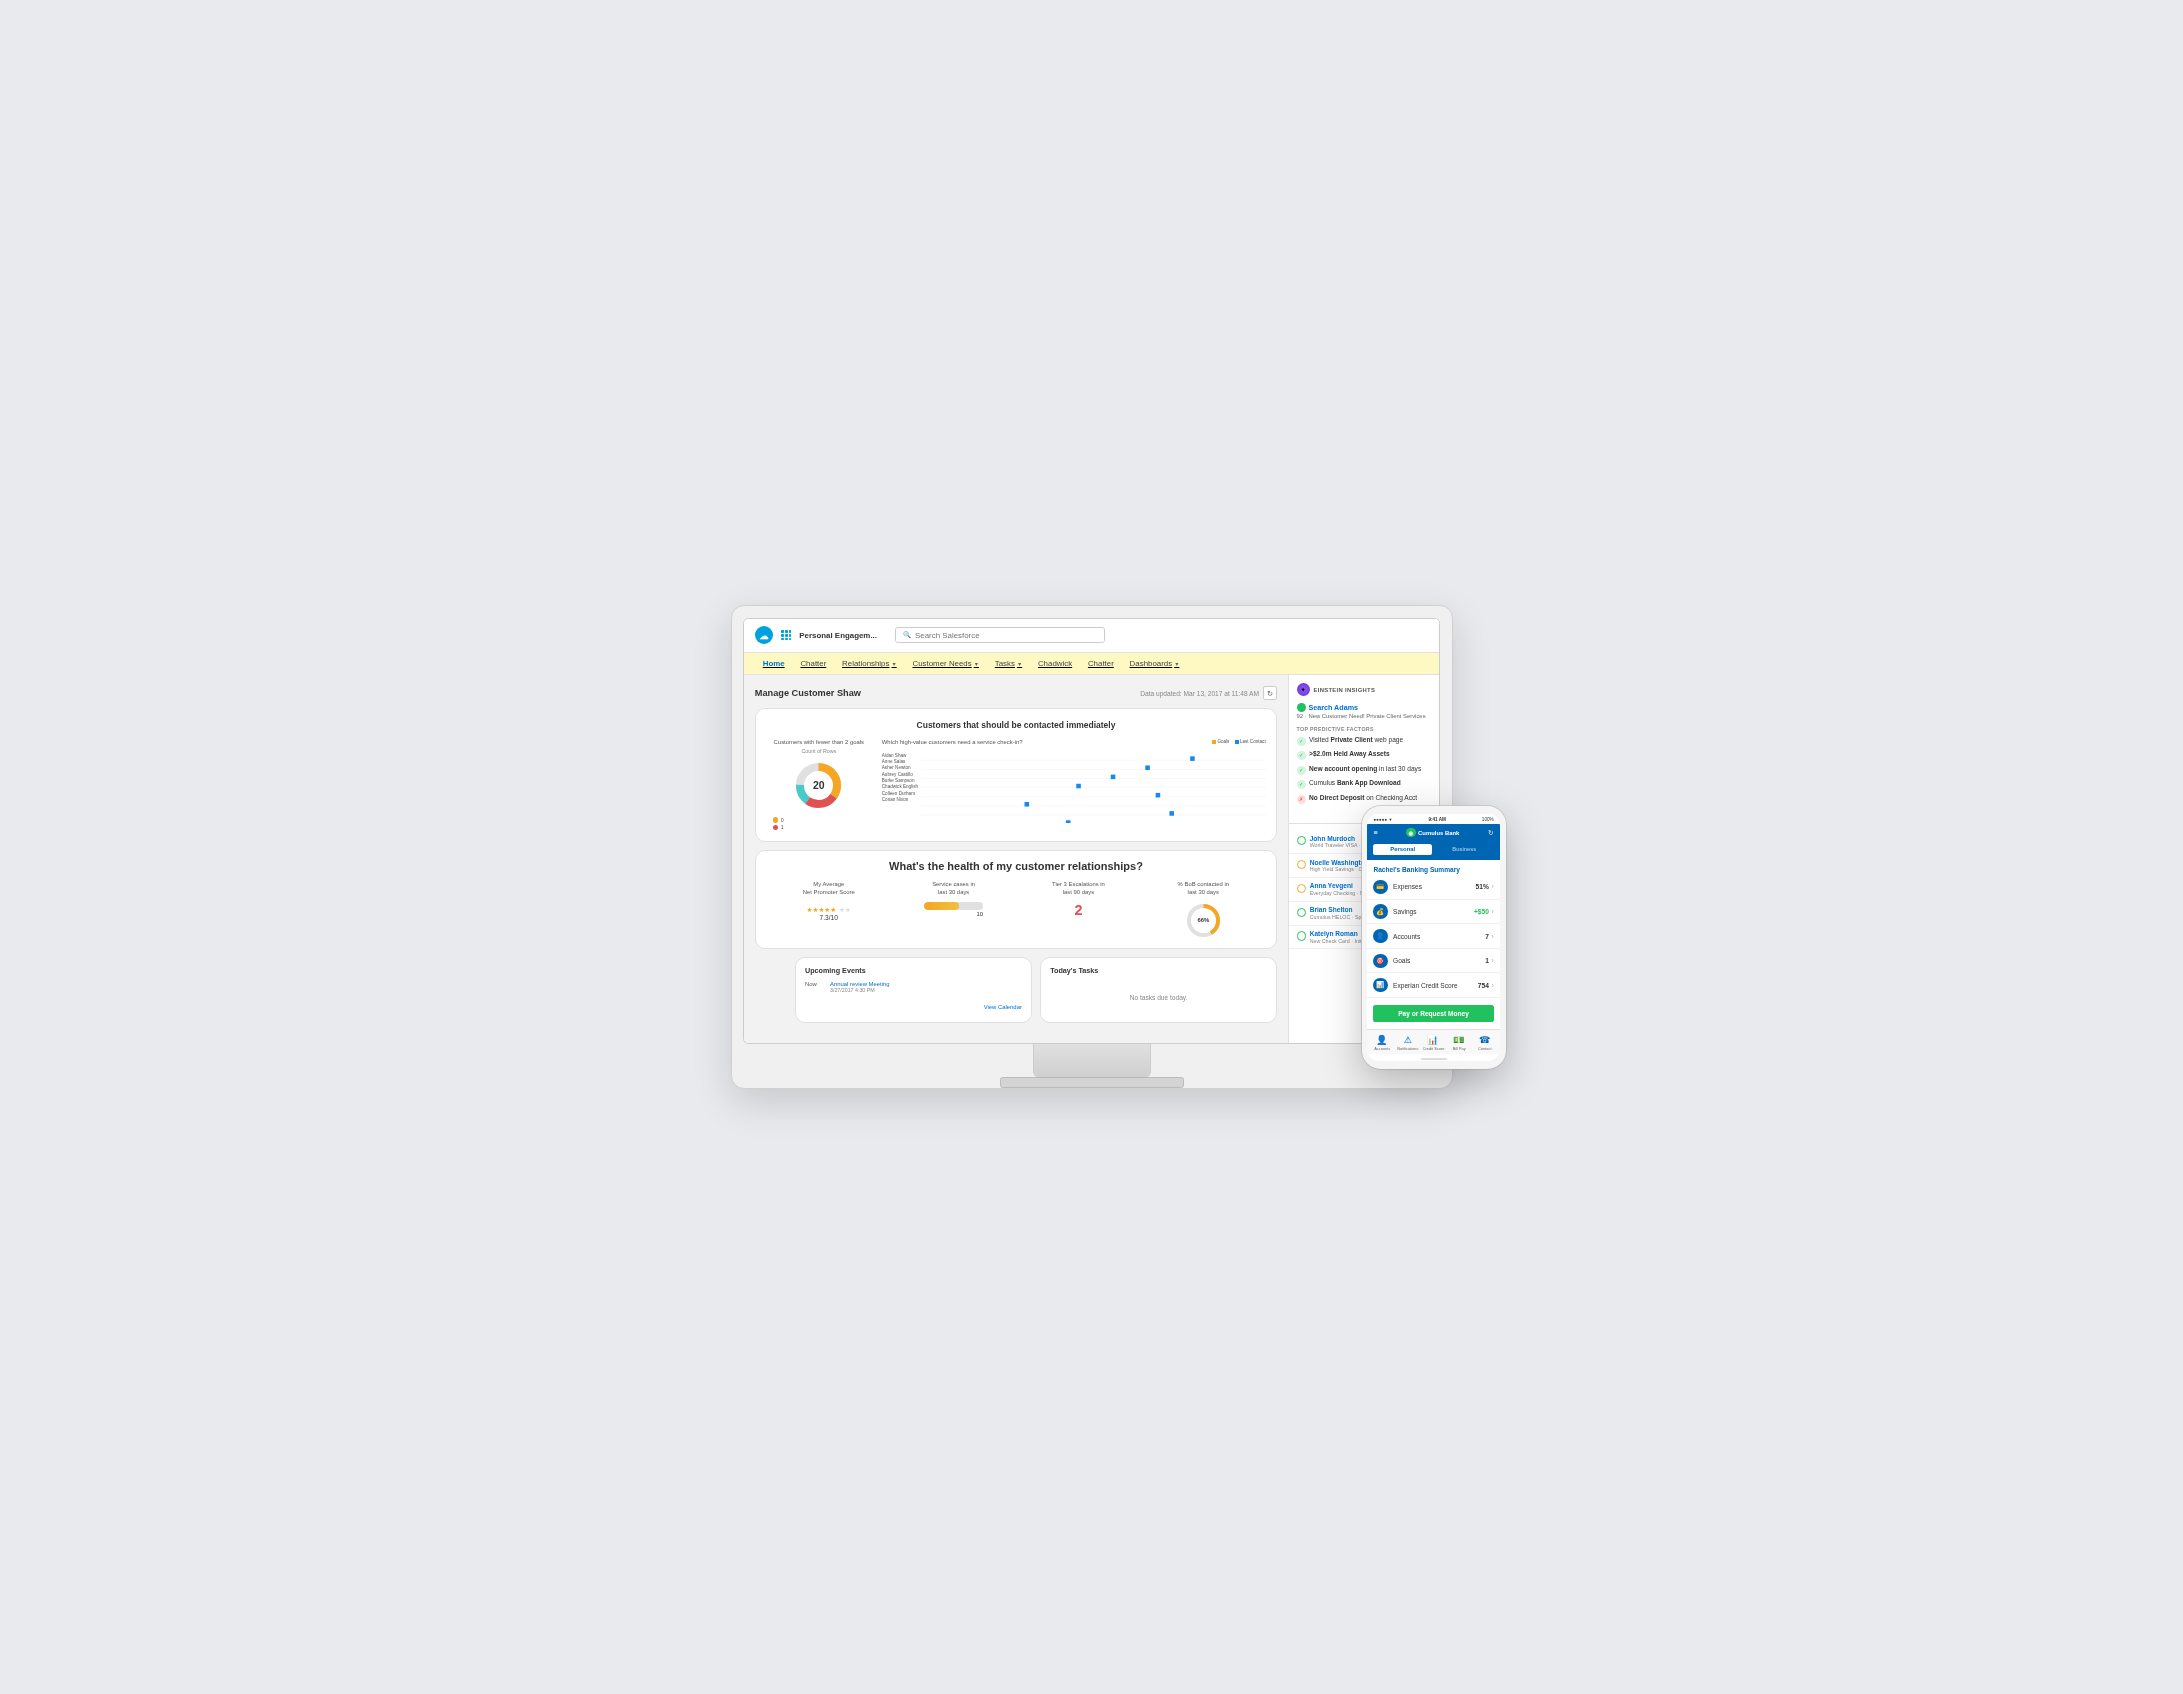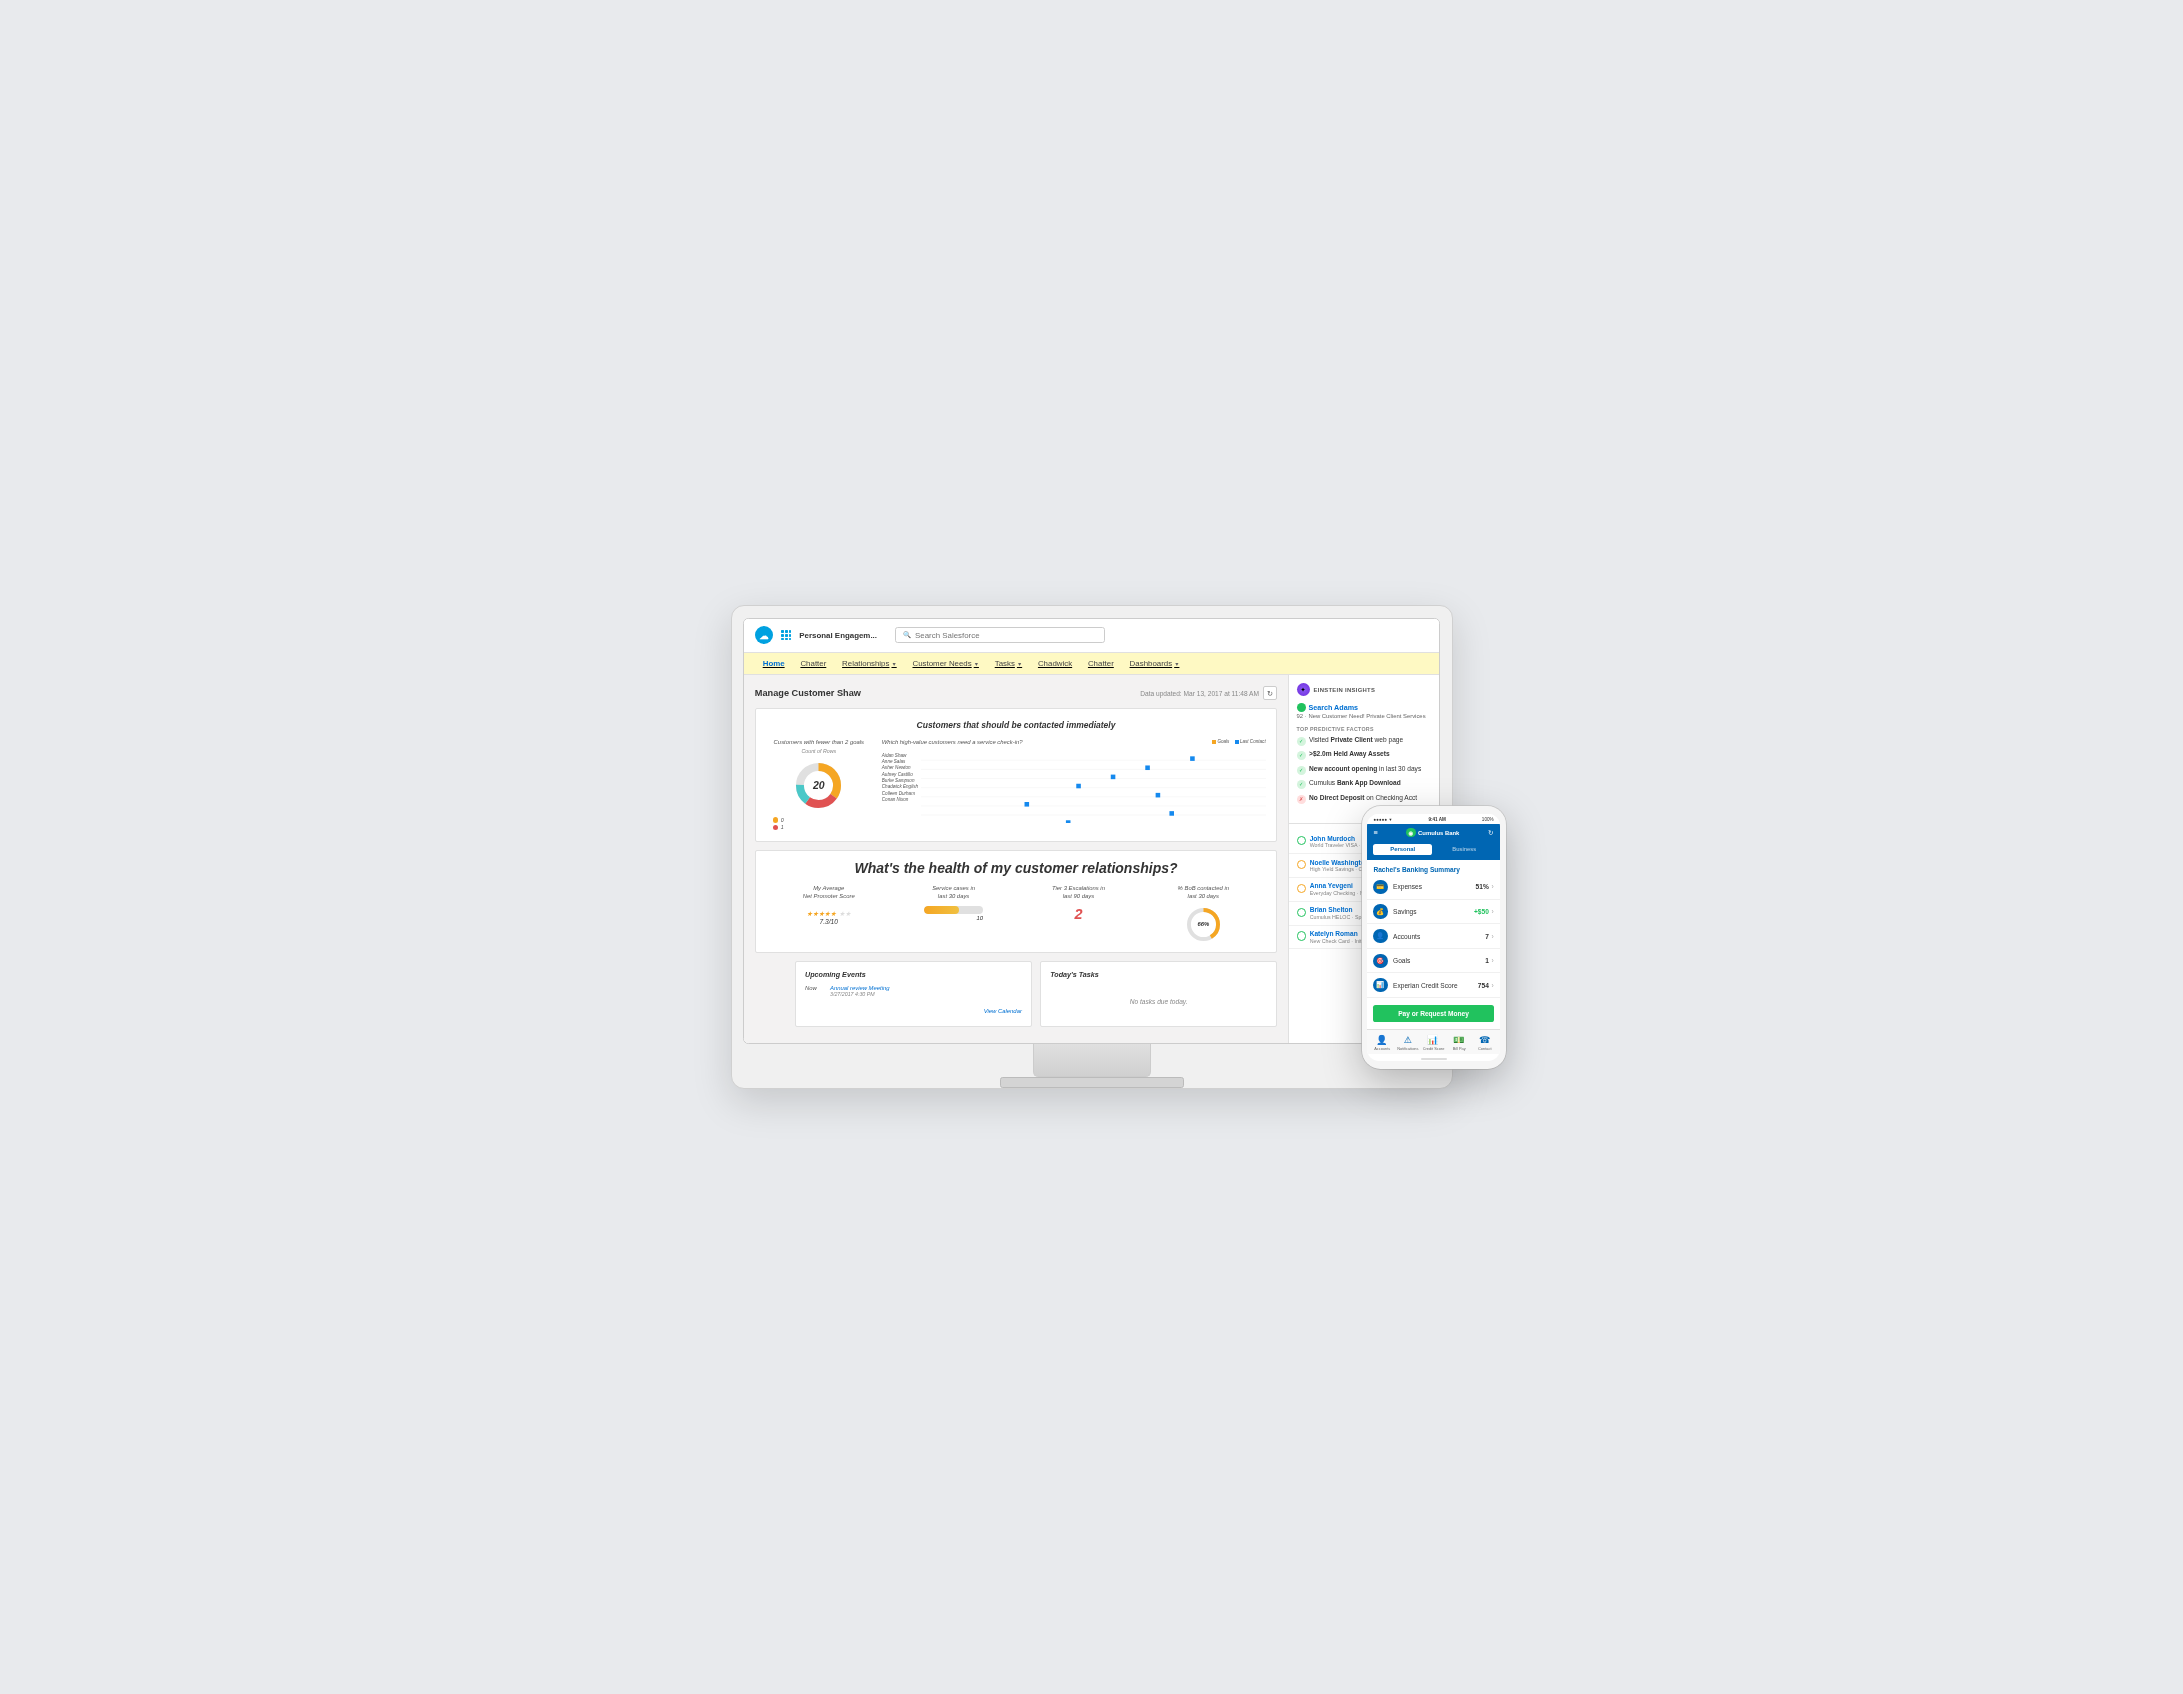--- a/index.html
+++ b/index.html
@@ -210,25 +210,24 @@
       align-items: center;
       justify-content: center;
       font-size: 7.2px;
       cursor: pointer;
       color: #666;
     }
 
     
     .card {
       background: #fff;
-      border-radius: 2px;
+      border-radius: 10px;
       border: 0.7px solid #e0e0e0;
       margin-bottom: 7.9px;
       overflow: hidden;
-      font-style: italic;
     }
 
     .customers-card {
       padding: 10.5px;
     }
 
     .card-title {
       text-align: center;
       font-size: 8.5px;
       font-weight: 600;
@@ -325,21 +324,21 @@
       margin-top: 1.3px;
     }
 
     
     .health-card {
       padding: 9.2px 10.5px;
     }
 
     .health-title {
       text-align: center;
-      font-size: 14px;
+      font-size: 11px;
       font-weight: 600;
       color: #333;
       margin-bottom: 9.2px;
     }
 
     .health-metrics {
       display: flex;
       justify-content: space-around;
       align-items: flex-start;
     }

